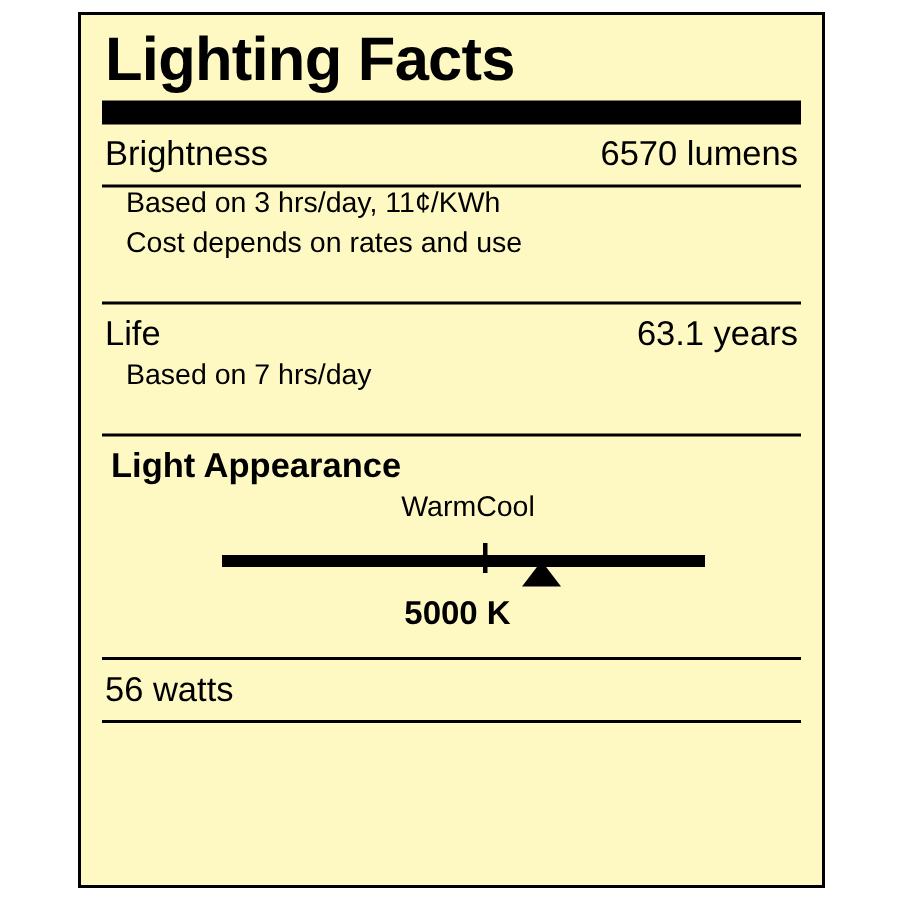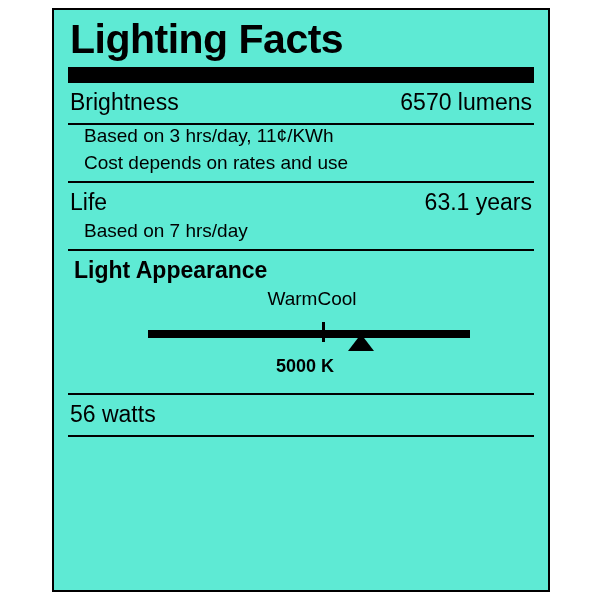--- a/index.html
+++ b/index.html
@@ -15,21 +15,21 @@
     overflow: hidden;
   }
   .label-card {
     position: absolute;
     left: 52px;
     top: 8px;
     width: 498px;
     height: 584px;
     border: 2px solid #000000;
     box-sizing: border-box;
-    background: #5eead4;
+    background: #fef9c3;
   }
   .inner {
     position: absolute;
     left: 12px;
     right: 12px;
     top: 8px;
   }
   .title-row {
     display: flex;
     align-items: baseline;
@@ -72,21 +72,21 @@
     white-space: nowrap;
   }
   .row.compact {
     padding-bottom: 4px;
   }
   .note {
     font-size: 19px;
     padding: 0 4px 5px 18px;
   }
   .note.last {
-    padding-bottom: 7px;
+    padding-bottom: 27px;
   }
   .section-head {
     font-size: 23px;
     font-weight: bold;
     padding: 6px 4px 2px 4px;
   }
   .appearance-block {
     padding: 0 4px 8px 4px;
   }
   .warm-cool {
@@ -121,21 +121,21 @@
     top: 20px;
     left: 278px;
     width: 0;
     height: 0;
     border-left: 13px solid transparent;
     border-right: 13px solid transparent;
     border-bottom: 17px solid #000000;
   }
   .kelvin {
     text-align: center;
-    font-size: 18px;
+    font-size: 22px;
     font-weight: bold;
     padding: 2px 0 8px 0;
     margin-left: 8px;
   }
 </style>
 </head>
 <body>
 
 <div class="label-card">
   <div class="inner">

